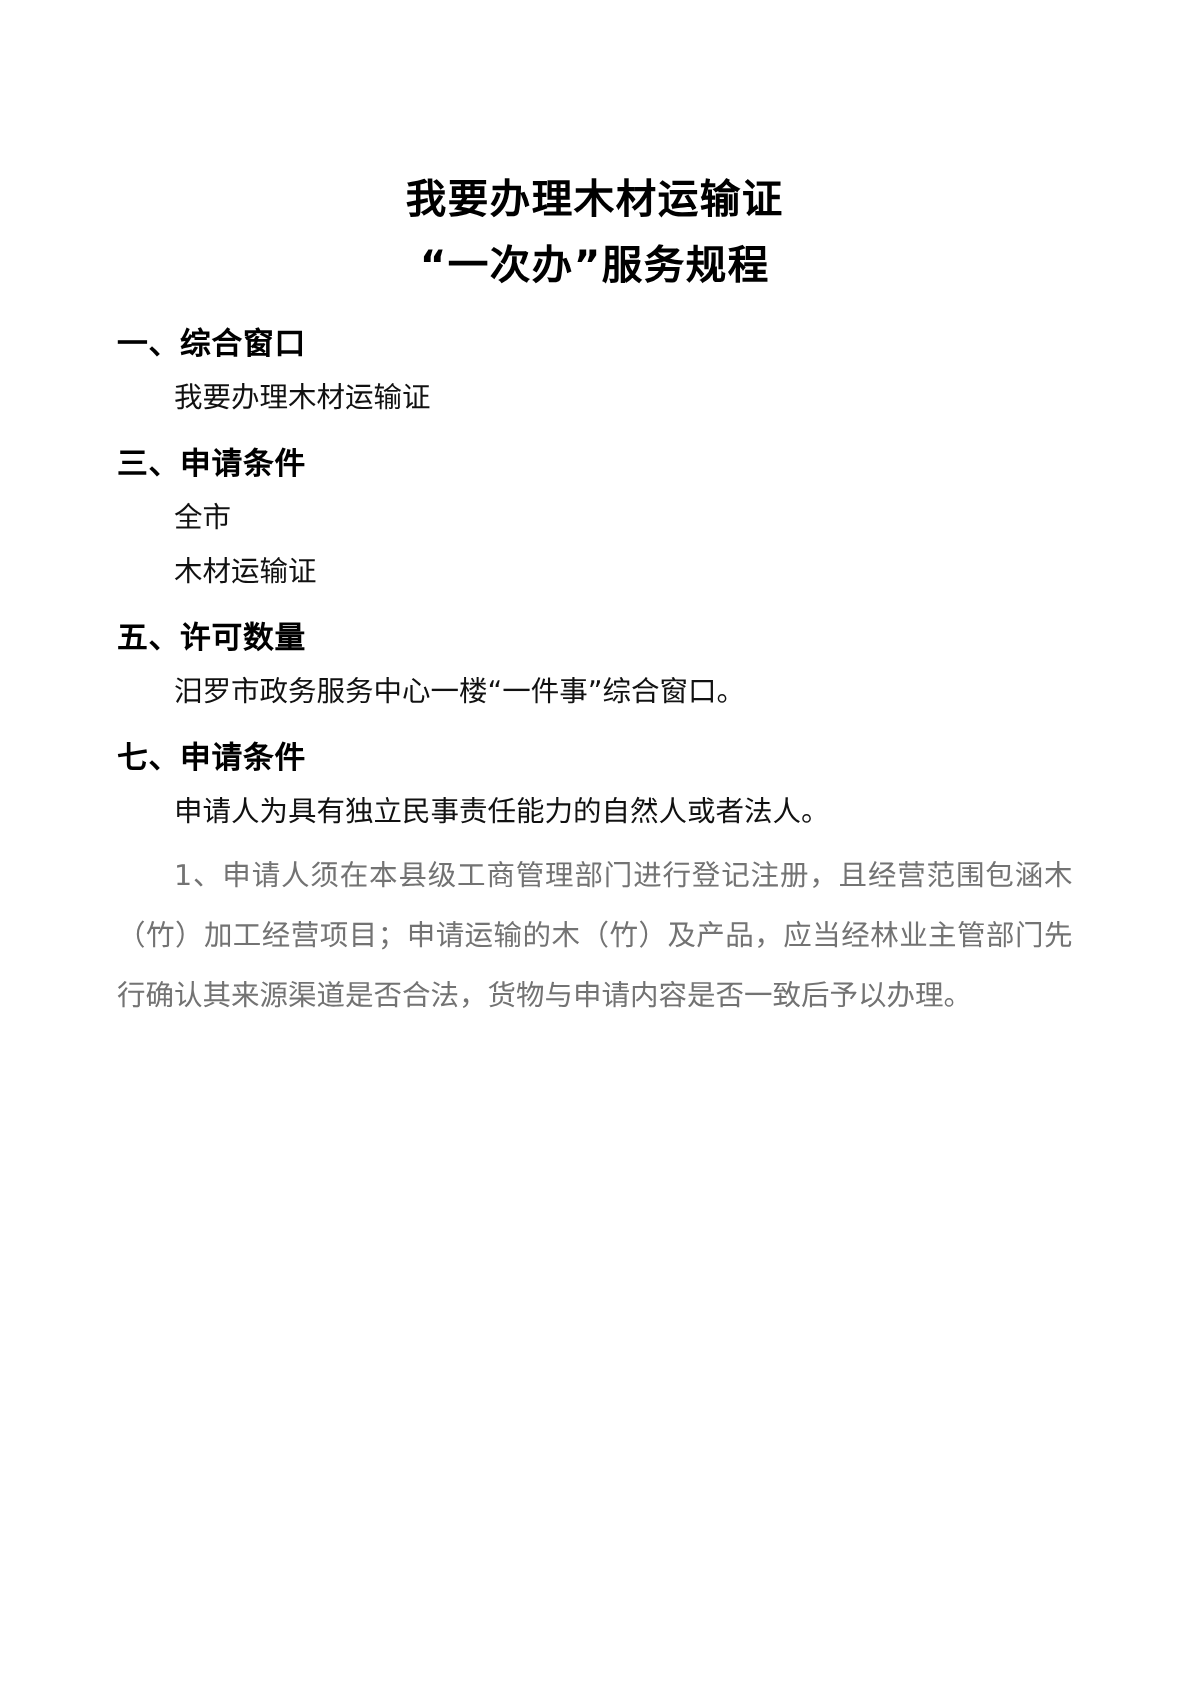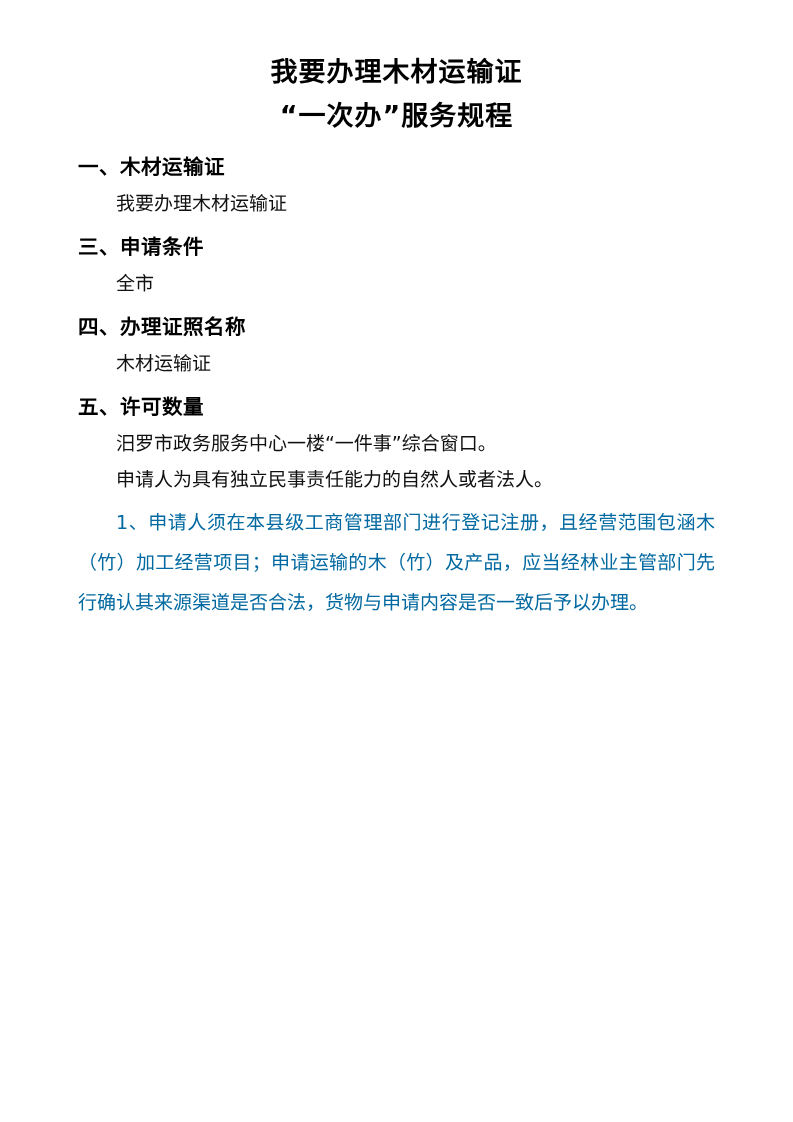--- a/index.html
+++ b/index.html
@@ -13,21 +13,21 @@
     color: #000000;
   }
   .page {
     position: relative;
     width: 793px;
     height: 1122px;
     margin: 0 auto;
     background: #ffffff;
     overflow: hidden;
     box-sizing: border-box;
-    padding: 50px 78px 60px 78px;
+    padding: 112px 78px 60px 78px;
   }
   .doc-title {
     text-align: center;
     font-size: 27px;
     font-weight: bold;
     line-height: 44px;
     letter-spacing: 1px;
     margin: 0 0 12px 0;
   }
   .doc-title .line {
@@ -50,55 +50,55 @@
     text-indent: 38px;
     color: #111;
   }
   .para {
     font-size: 19px;
     line-height: 40px;
     margin: 0;
     text-indent: 38px;
     text-align: justify;
     text-justify: inter-ideograph;
-    color: #0369a1;
+    color: #737373;
   }
   .spacer-sm { height: 4px; }
 </style>
 </head>
 <body>
 
 <div class="page">
 
   <div class="doc-title">
     <span class="line">我要办理木材运输证</span>
     <span class="line">“一次办”服务规程</span>
   </div>
 
   <div class="section">
-    <div class="heading">一、木材运输证</div>
+    <div class="heading">一、综合窗口</div>
     <div class="body-line">我要办理木材运输证</div>
   </div>
 
 
   <div class="section">
     <div class="heading">三、申请条件</div>
     <div class="body-line">全市</div>
   </div>
 
   <div class="section">
-    <div class="heading">四、办理证照名称</div>
     <div class="body-line">木材运输证</div>
   </div>
 
   <div class="section">
     <div class="heading">五、许可数量</div>
     <div class="body-line">汨罗市政务服务中心一楼“一件事”综合窗口。</div>
   </div>
 
 
   <div class="section">
+    <div class="heading">七、申请条件</div>
     <div class="body-line">申请人为具有独立民事责任能力的自然人或者法人。</div>
     <div class="spacer-sm"></div>
     <p class="para">1、申请人须在本县级工商管理部门进行登记注册，且经营范围包涵木（竹）加工经营项目；申请运输的木（竹）及产品，应当经林业主管部门先行确认其来源渠道是否合法，货物与申请内容是否一致后予以办理。</p>
   </div>
 
 </div>
 
 </body></html>

